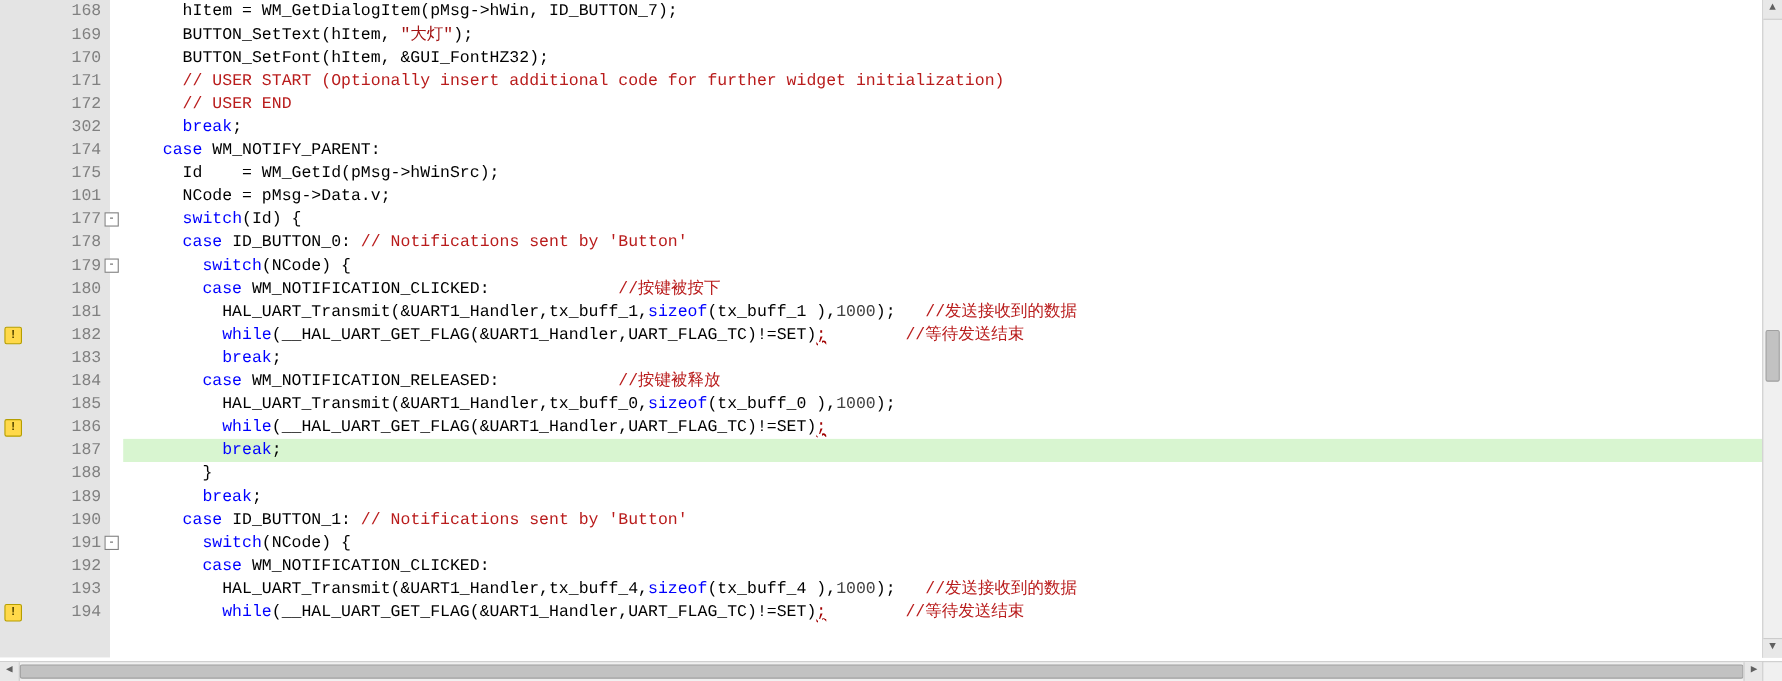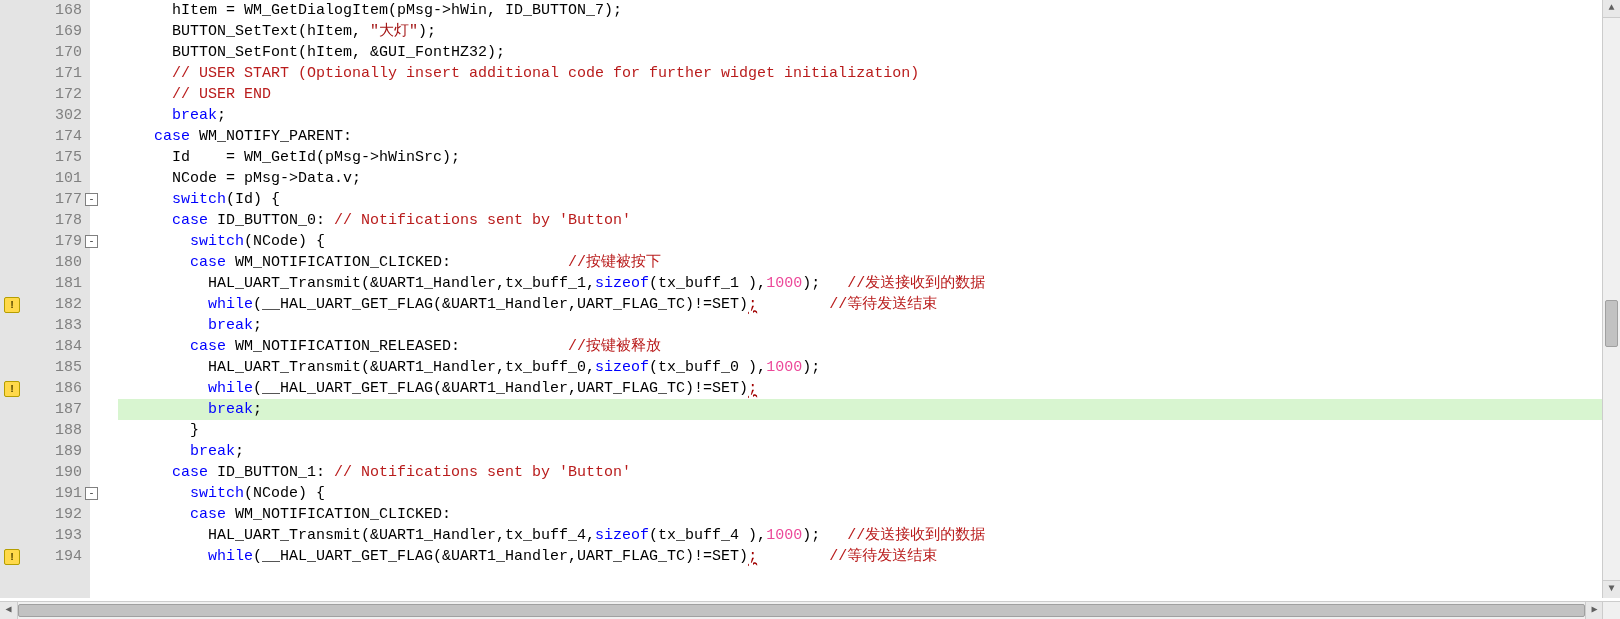--- a/index.html
+++ b/index.html
@@ -12,21 +12,21 @@
   }
   .editor-area {
     display: flex;
     width: 100%;
     height: 598px;
     overflow: hidden;
     background: #fff;
   }
   .gutter {
     background: #e4e4e4;
-    width: 90px;
+    width: 100px;
     flex-shrink: 0;
     user-select: none;
   }
   .gutter-line {
     height: 21px;
     line-height: 21px;
     position: relative;
     text-align: right;
     padding-right: 8px;
     color: #808080;
@@ -60,34 +60,34 @@
     line-height: 9px;
     text-align: center;
     display: flex;
     align-items: center;
     justify-content: center;
   }
   .code {
     flex: 1;
     white-space: pre;
     overflow: hidden;
-    padding-left: 28px;
+    padding-left: 12px;
   }
   .code-line {
     height: 21px;
     line-height: 21px;
   }
   .hl {
     background: #d8f5d0;
   }
   .txt   { color: #000000; }
   .kw    { color: #0000ff; }
   .cmt   { color: #b91c1c; }
   .str   { color: #a31515; }
-  .num   { color: #ec4899; }
+  .num   { color: #404040; }
   .err   { color: #a00000; text-decoration: underline wavy #a00000; }
 
   .vscroll {
     position: absolute;
     right: 0;
     top: 0;
     width: 17px;
     height: 598px;
     background: #f0f0f0;
     border-left: 1px solid #ccc;

